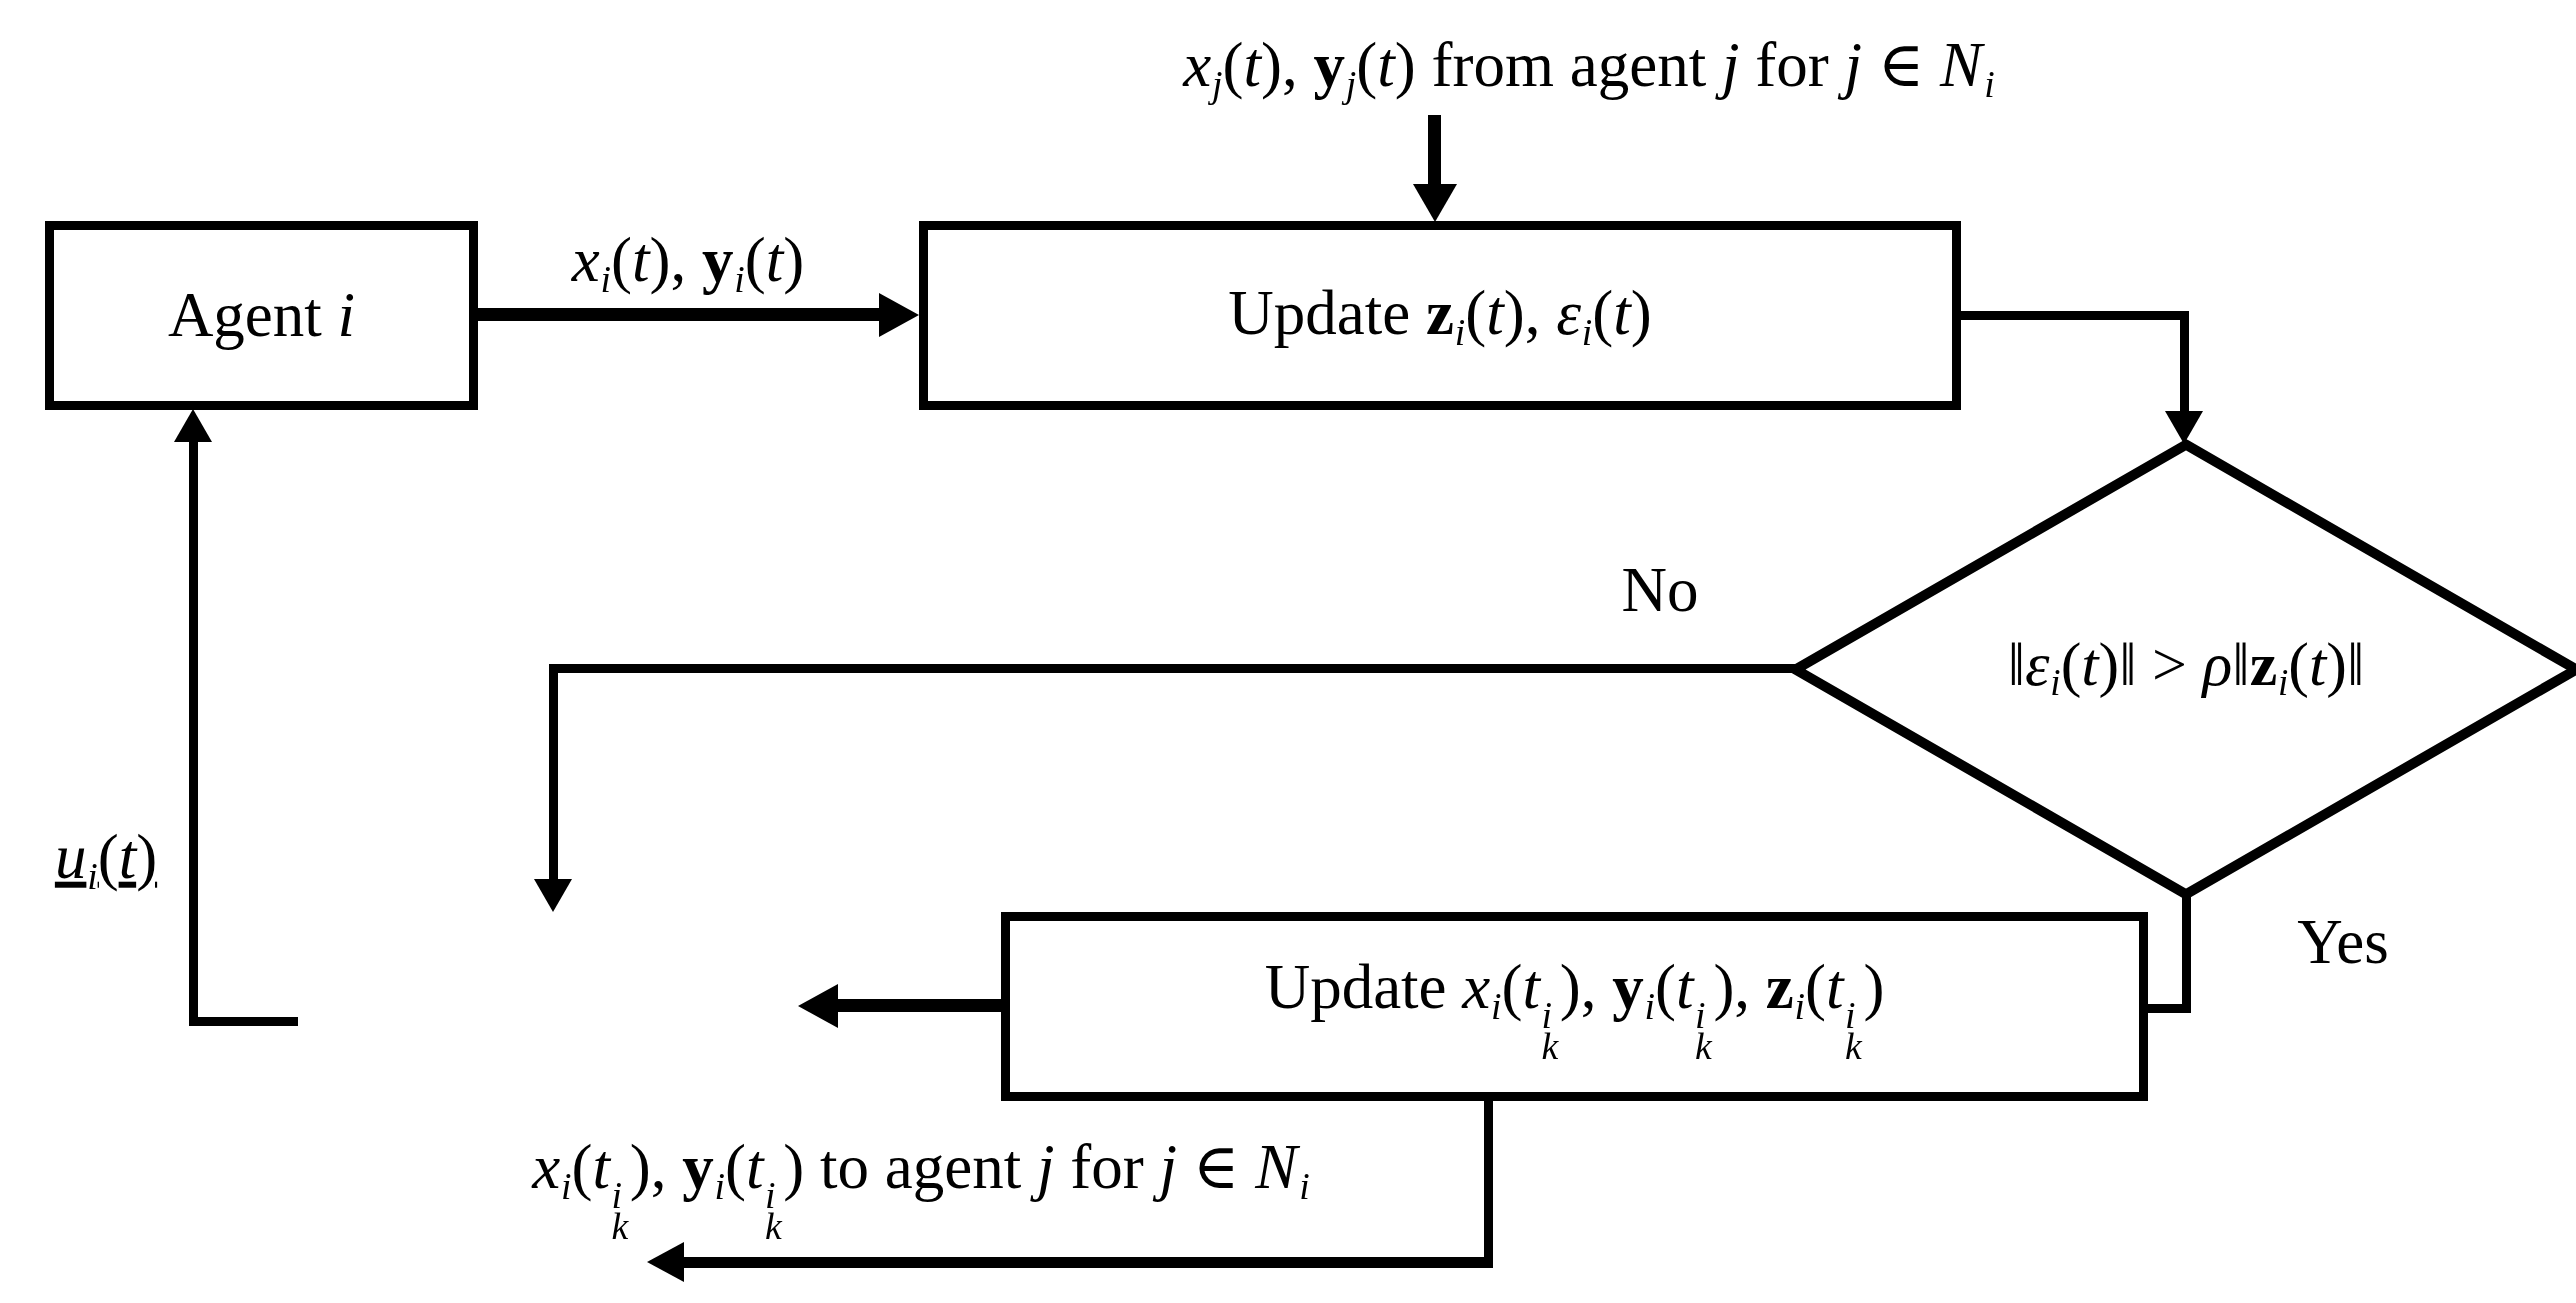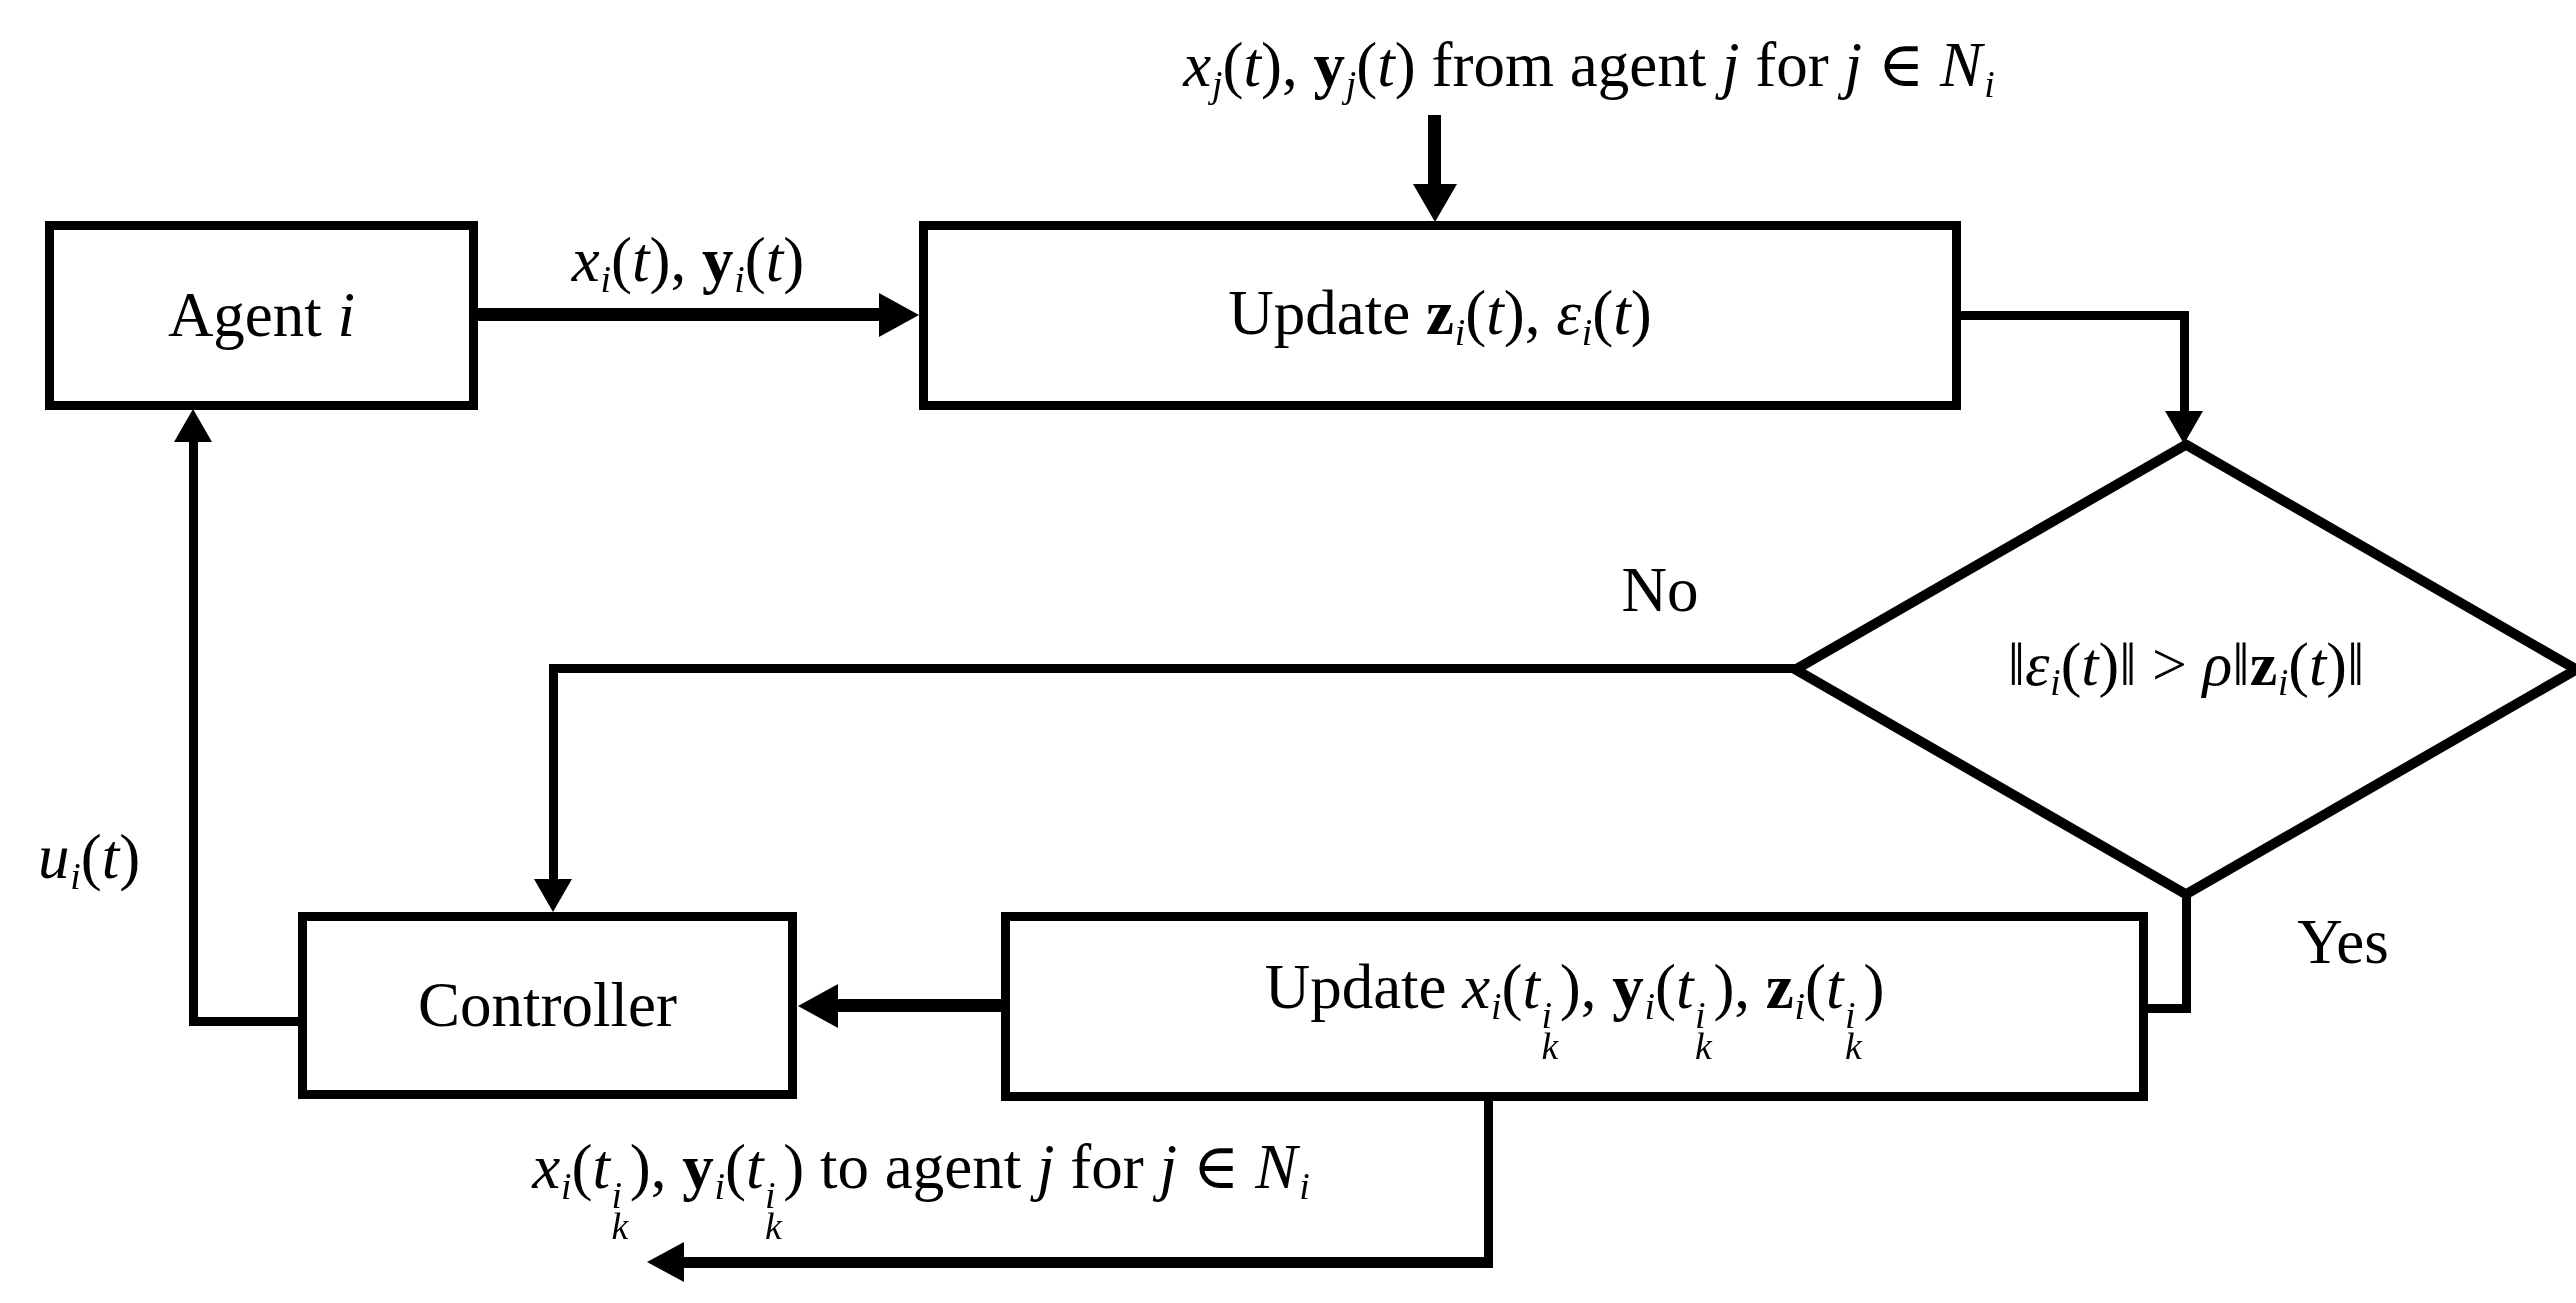--- a/index.html
+++ b/index.html
@@ -39,21 +39,21 @@
 
   
   .flabel{
     position:absolute;transform:translate(-50%,-50%);
     font-size:63px;white-space:nowrap;z-index:4;
   }
   .lbl-neighbor {left:1558px;top:67px;margin-left:31px;}
   .lbl-agentout {left:688px; top:262px;}
   .lbl-no       {left:1660px;top:590px;}
   .lbl-yes      {left:2299px;top:942px;margin-left:44px;}
-  .lbl-u        {left:89px; top:859px;}
+  .lbl-u        {left:106px; top:859px;text-decoration:underline;}
   .lbl-bcast    {left:921px;top:1186px;}
 
   
   .seg{position:absolute;background:#000;z-index:1;}
   .ah{position:absolute;width:0;height:0;z-index:1;}
   .ah-down {border-left:22px solid transparent;border-right:22px solid transparent;border-top:38px solid #000;}
   .ah-down-sm{border-left:19px solid transparent;border-right:19px solid transparent;border-top:33px solid #000;}
   .ah-up-sm{border-left:19px solid transparent;border-right:19px solid transparent;border-bottom:33px solid #000;}
   .ah-right{border-top:22px solid transparent;border-bottom:22px solid transparent;border-left:40px solid #000;}
   .ah-left {border-top:22px solid transparent;border-bottom:22px solid transparent;border-right:40px solid #000;}
@@ -122,23 +122,20 @@
     <polygon points="475,8 942,277 475,546 8,277" fill="#ffffff" stroke="#000000" stroke-width="12"></polygon>
   </svg>
   <div class="decision-label">‖<span class="m-it">ε</span><span class="m-sub">i</span>(<span class="m-it">t</span>)‖ &gt; <span class="m-it">ρ</span>‖<span class="m-bf">z</span><span class="m-sub">i</span>(<span class="m-it">t</span>)‖</div>
 
   <div class="node node-agent">
     <span>Agent <span class="m-it">i</span></span>
   </div>
   <div class="node node-update-est">
     <span>Update <span class="m-bf">z</span><span class="m-sub">i</span>(<span class="m-it">t</span>), <span class="m-it">ε</span><span class="m-sub">i</span>(<span class="m-it">t</span>)</span>
   </div>
-  <div class="node node-controller">
-    <span>Controller</span>
-  </div>
   <div class="node node-update-bc">
     <span>Update <span class="m-it">x</span><span class="m-sub">i</span>(<span class="m-it">t</span><span class="m-ss">
           <span>i</span>
           <span>k</span>
         </span>), <span class="m-bf">y</span><span class="m-sub">i</span>(<span class="m-it">t</span><span class="m-ss">
           <span>i</span>
           <span>k</span>
         </span>), <span class="m-bf">z</span><span class="m-sub">i</span>(<span class="m-it">t</span><span class="m-ss">
           <span>i</span>
           <span>k</span>

